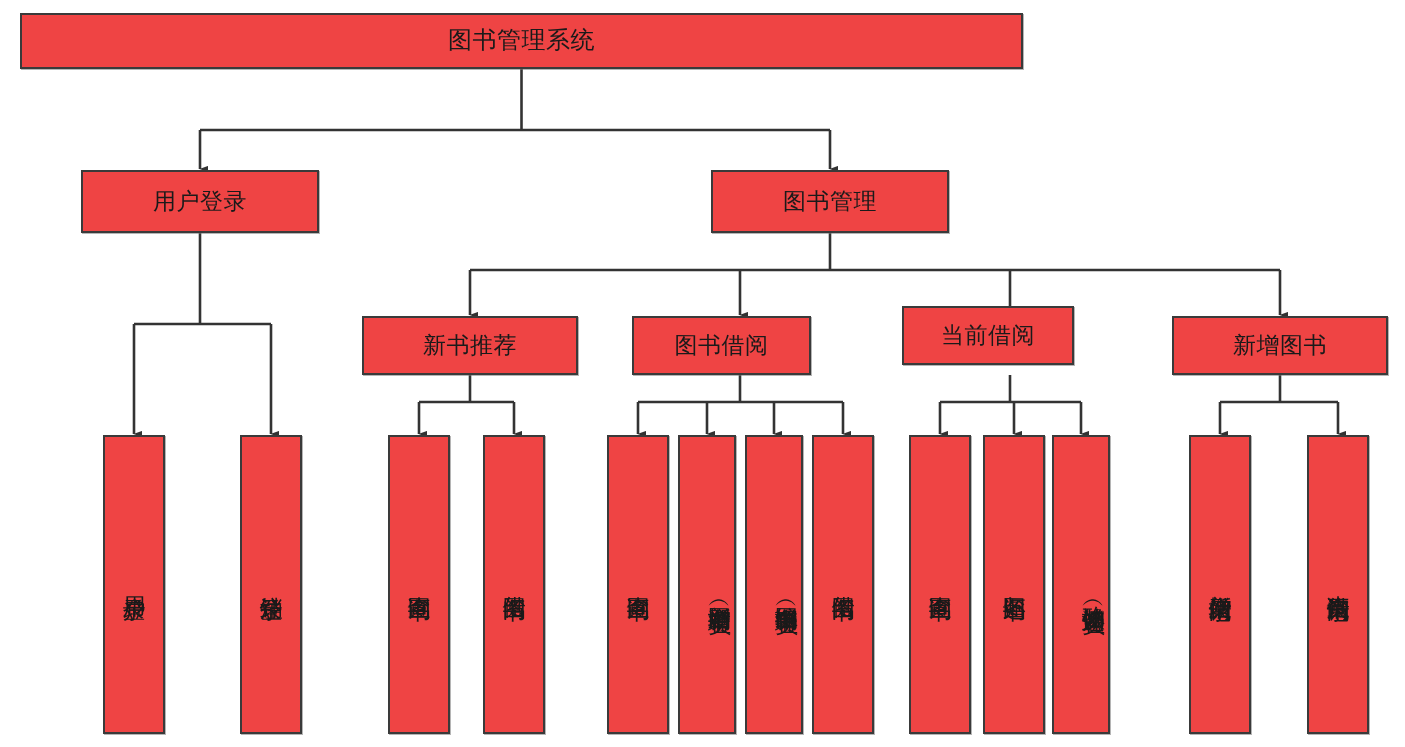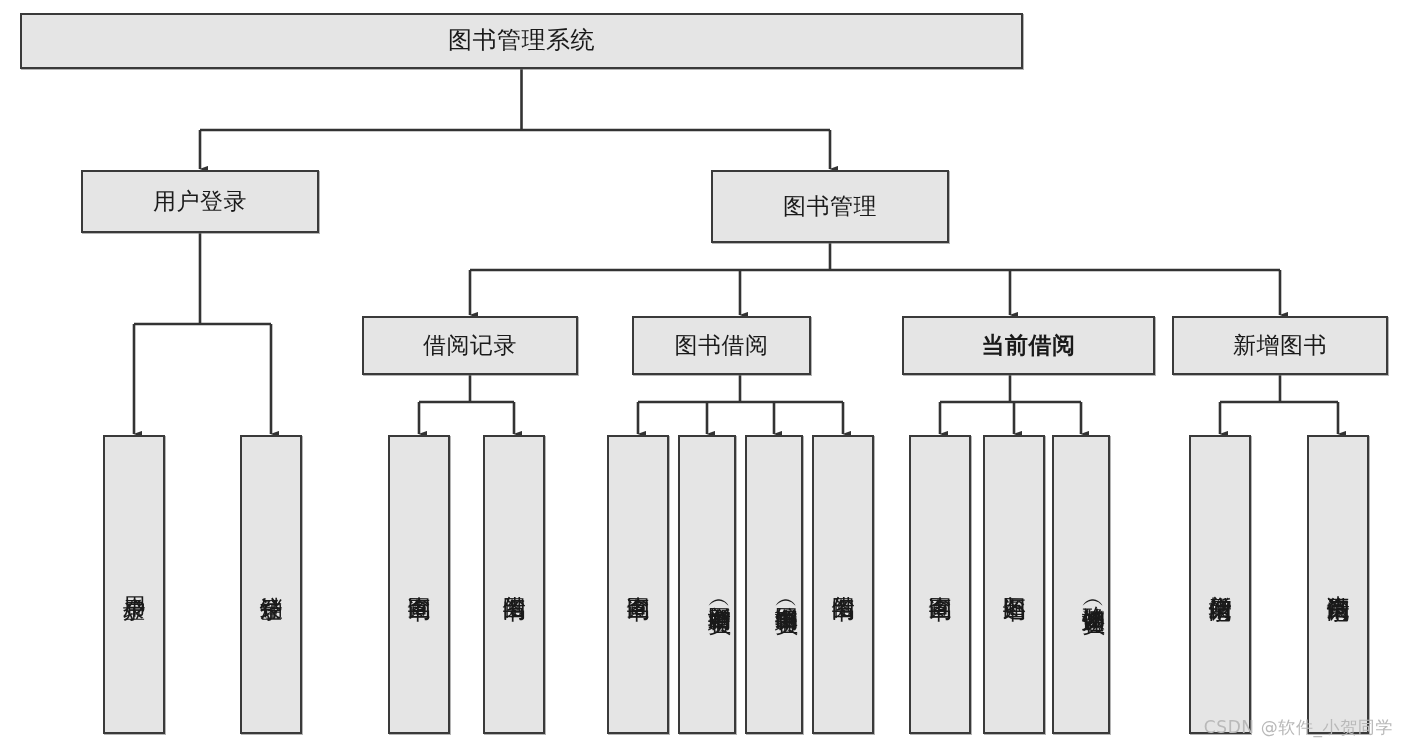--- a/index.html
+++ b/index.html
@@ -21,21 +21,21 @@
   #edge-layer {
     position: absolute;
     left: 0;
     top: 0;
     width: 1405px;
     height: 747px;
   }
   .node {
     position: absolute;
     box-sizing: border-box;
-    background: #e5e5e5;
+    background: #ef4444;
     border: 2px solid #3a3a3a;
     box-shadow: 1px 1px 0 0 rgba(120,120,120,0.55);
     display: flex;
     align-items: center;
     justify-content: center;
     color: #1a1a1a;
   }
   .node-h {
     font-size: 23px;
     line-height: 1.15;
@@ -120,30 +120,30 @@
       </g>
   </svg>
 
   <div id="nodes-layer">
       <div class="node node-h node-root" style="left: 20px; top: 13px; width: 1003px; height: 56px;">
         <span>图书管理系统</span>
       </div>
       <div class="node node-h" style="left: 81px; top: 170px; width: 238px; height: 63px;">
         <span>用户登录</span>
       </div>
-      <div class="node node-h" style="left: 711px; top: 170px; width: 238px; height: 73px;">
+      <div class="node node-h" style="left: 711px; top: 170px; width: 238px; height: 63px;">
         <span>图书管理</span>
       </div>
       <div class="node node-h" style="left: 362px; top: 316px; width: 216px; height: 59px;">
-        <span>借阅记录</span>
+        <span>新书推荐</span>
       </div>
       <div class="node node-h" style="left: 632px; top: 316px; width: 179px; height: 59px;">
         <span>图书借阅</span>
       </div>
-      <div class="node node-h" style="left: 902px; top: 316px; width: 253px; height: 59px; font-weight: bold;">
+      <div class="node node-h" style="left: 902px; top: 306px; width: 172px; height: 59px;">
         <span>当前借阅</span>
       </div>
       <div class="node node-h" style="left: 1172px; top: 316px; width: 216px; height: 59px;">
         <span>新增图书</span>
       </div>
       <div class="node node-v short" style="left: 103px; top: 435px; width: 62px; height: 299px;">
         <span>用户登录</span>
       </div>
       <div class="node node-v short" style="left: 240px; top: 435px; width: 62px; height: 299px;">
         <span>注销登录</span>
@@ -176,15 +176,14 @@
         <span>确认归还（管理员）</span>
       </div>
       <div class="node node-v short" style="left: 1189px; top: 435px; width: 62px; height: 299px;">
         <span>新增借阅记录</span>
       </div>
       <div class="node node-v short" style="left: 1307px; top: 435px; width: 62px; height: 299px;">
         <span>查询借阅记录</span>
       </div>
     </div>
 
-  <div class="watermark">CSDN @软件_小贺同学</div>
 
 </div>
 
 </body></html>

